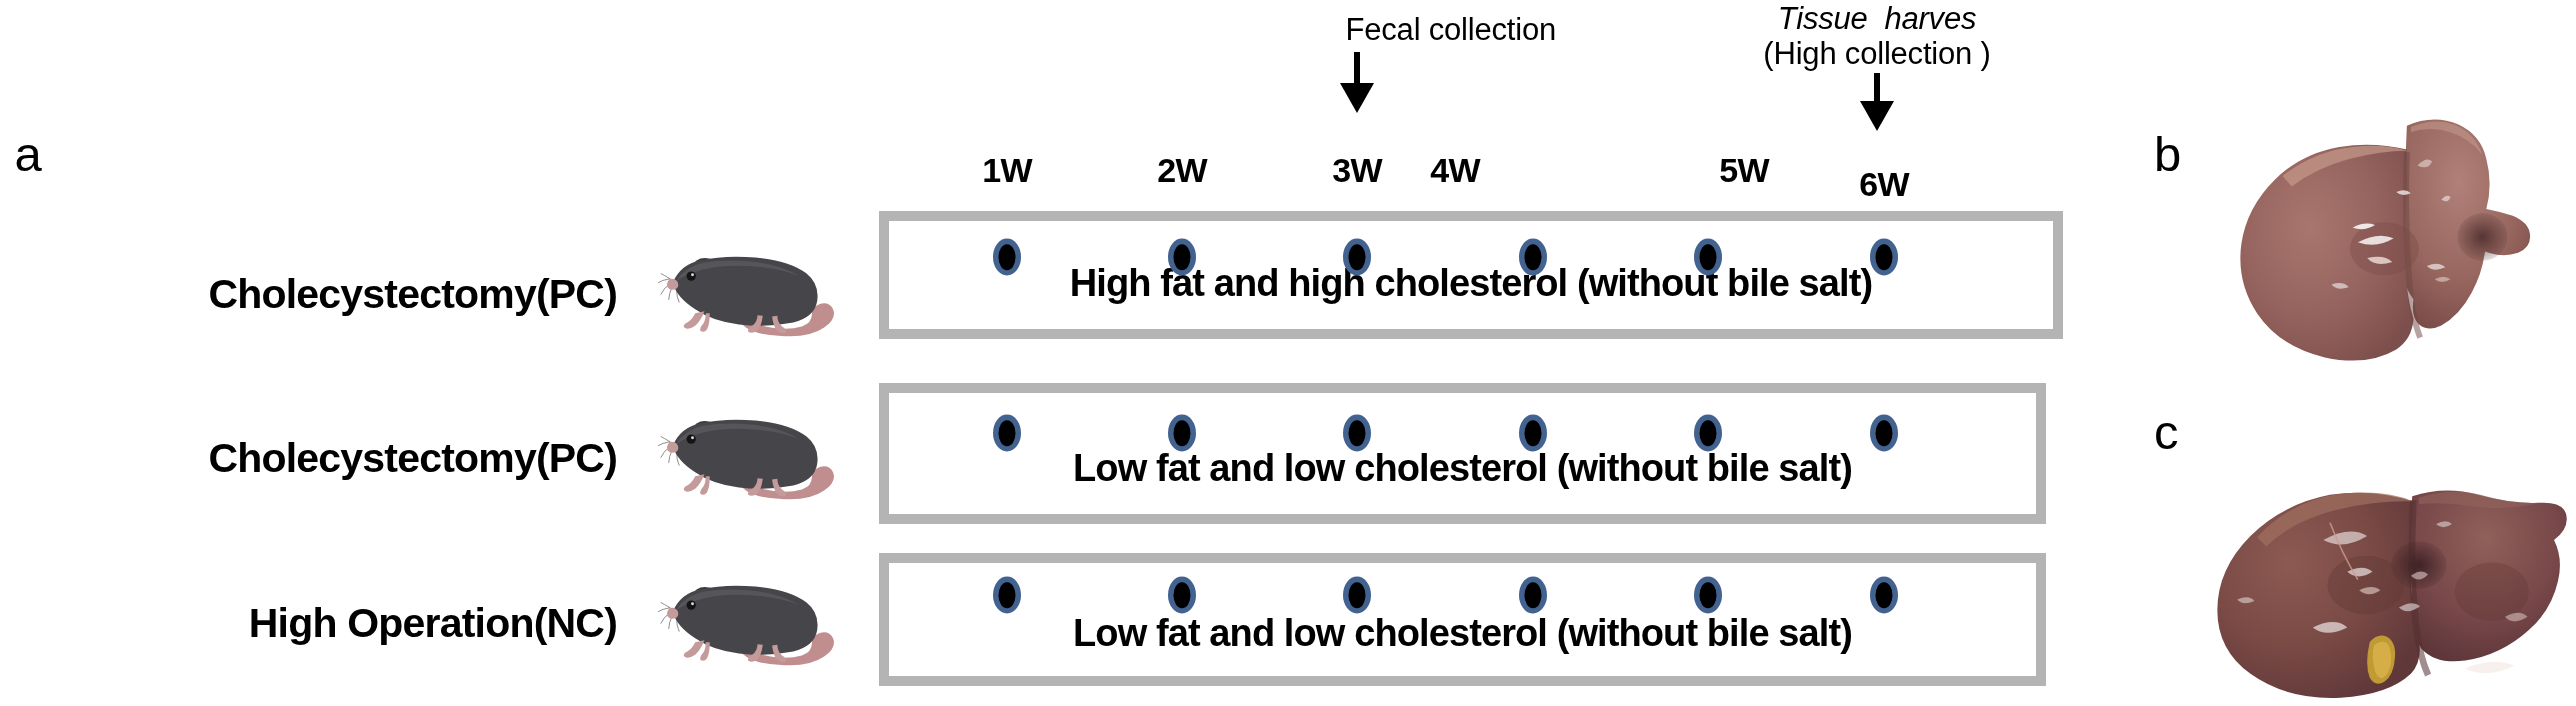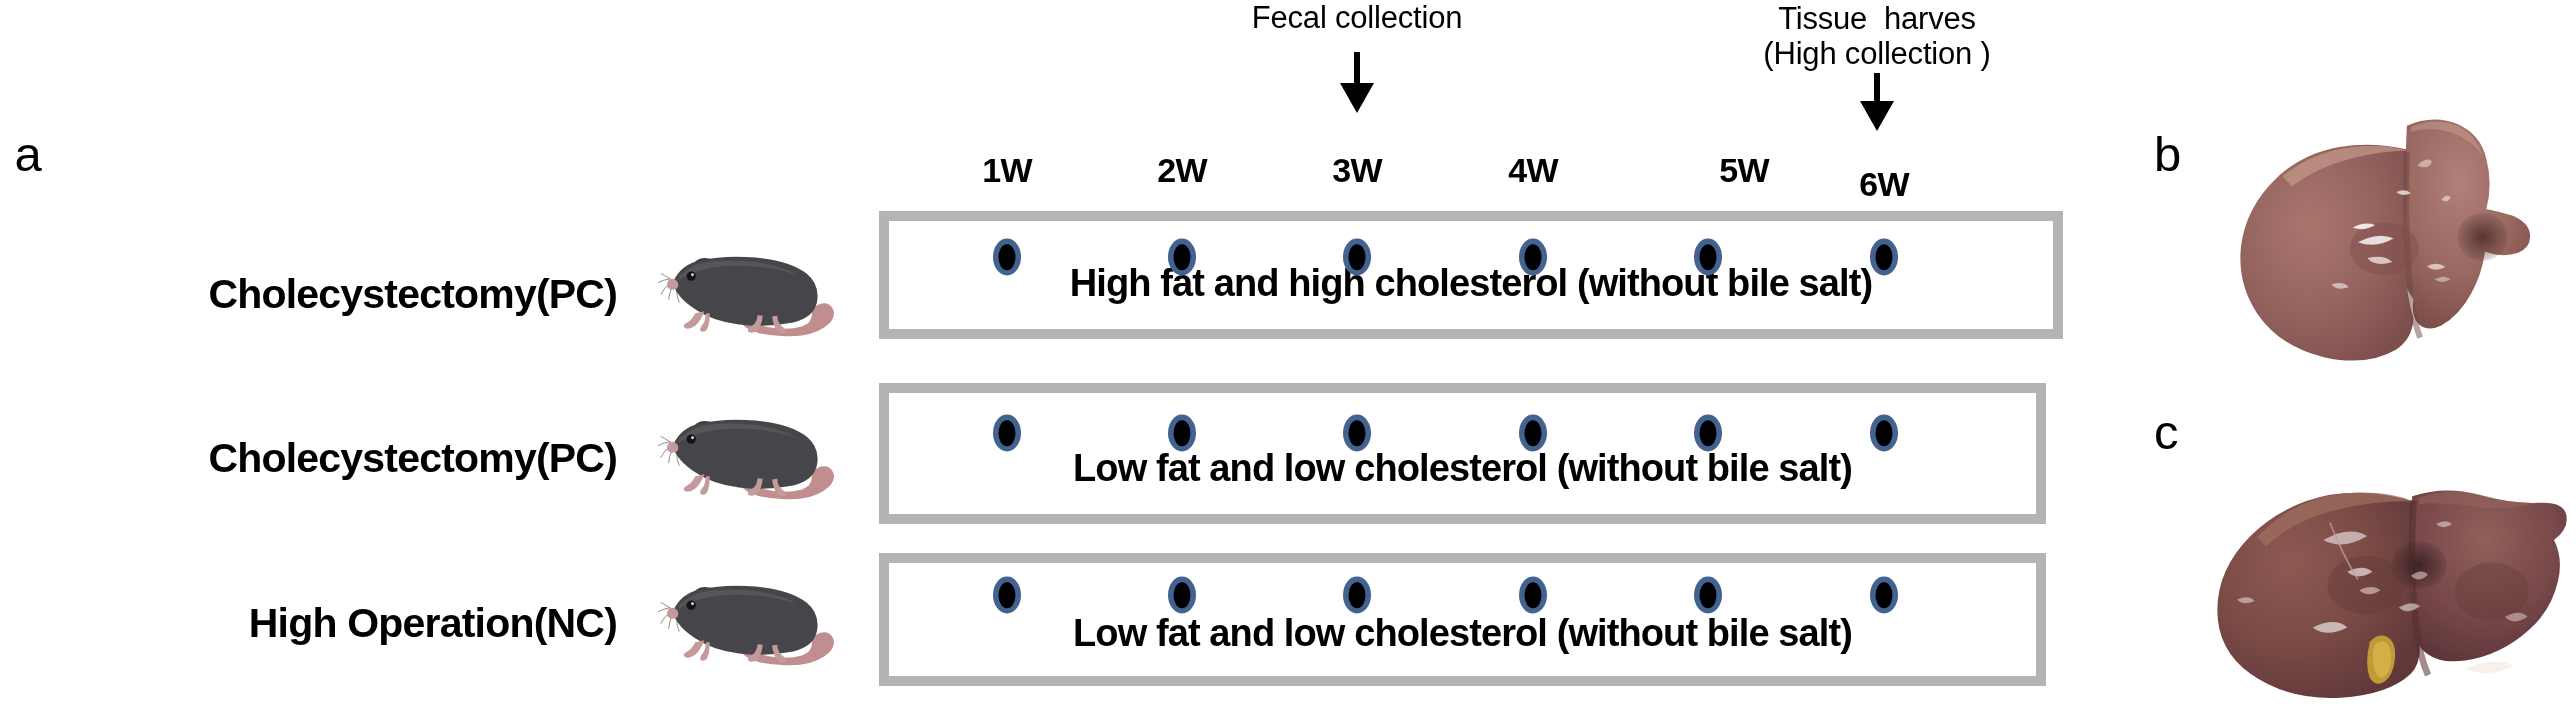--- a/index.html
+++ b/index.html
@@ -55,37 +55,37 @@
 </style>
 </head>
 <body>
 
 <div class="abs panel-letter" style="left:14.6px;top:130px;">a</div>
 
 <div class="abs panel-letter" style="left:2154px;top:130px;">b</div>
 
 <div class="abs panel-letter" style="left:2154px;top:408px;">c</div>
 
-<div class="abs annot" style="left:1158px;top:0;width:398px;">Fecal collection</div>
+<div class="abs annot" style="left:1158px;top:12px;width:398px;text-align:right;">Fecal collection</div>
 <div class="arrow" style="left:1337px;top:52px;height:61px;">
   <div class="shaft" style="height:33px;"></div>
   <div class="head" style="top:30.5px;"></div>
 </div>
 
-<div class="abs annot" style="left:1678px;top:0.7px;width:398px;">Tissue  harves</div>
+<div class="abs annot" style="left:1678px;top:0.7px;width:398px;font-style:italic;">Tissue  harves</div>
 <div class="abs annot" style="left:1678px;top:36px;width:398px;">(High collection )</div>
 <div class="arrow" style="left:1857px;top:73px;height:61px;">
   <div class="shaft" style="height:30.5px;"></div>
   <div class="head" style="top:28px;"></div>
 </div>
 
 <div class="week" style="left:1007px;top:151px;">1W</div>
 <div class="week" style="left:1182px;top:151px;">2W</div>
 <div class="week" style="left:1357px;top:151px;">3W</div>
-<div class="week" style="left:1533px;top:151px;">4W</div>
+<div class="week" style="left:1455px;top:151px;">4W</div>
 <div class="week" style="left:1744px;top:151px;">5W</div>
 <div class="week" style="left:1884px;top:151px;margin-top:14px;">6W</div>
 
 <div class="group-label" style="right:1959px;top:294px;">Cholecystectomy(PC)</div>
 
 <svg class="mouse" style="left:646px;top:235px;" viewBox="0 0 330 175">
   <g>
     <path d="M145 135 Q160 150 200 152 Q245 156 268 140 Q288 127 282 112 Q276 100 262 104 Q250 108 250 120 Q250 133 235 138 Q215 144 190 140 Q165 136 150 128 Z" fill="#c08e8e"></path>
     <path d="M36 66 Q26 60 22 58" stroke="#555" stroke-width="1" fill="none"></path>
     <path d="M36 66 Q24 68 18 72" stroke="#555" stroke-width="1" fill="none"></path>

